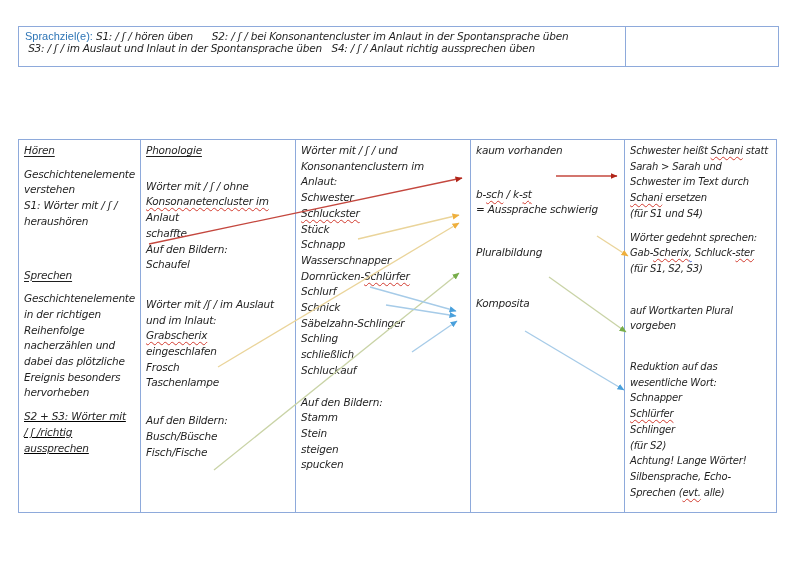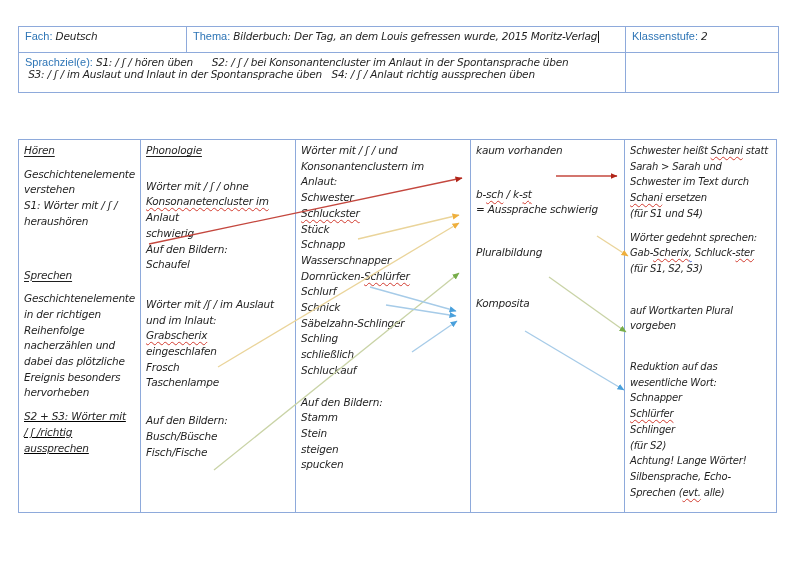--- a/index.html
+++ b/index.html
@@ -43,34 +43,20 @@
 
 <div id="page">
 
   <table id="meta-table">
     <colgroup>
         <col style="width:168px">
         <col style="width:439px">
         <col style="width:153px">
       </colgroup>
     <tbody>
-        <tr style="height:26px">
-      <td>
-        <span class="lbl">Fach:</span>
-        <span class="hw">Deutsch</span>
-      </td>
-      <td>
-        <span class="lbl">Thema:</span>
-        <span class="hw">Bilderbuch: Der Tag, an dem Louis gefressen wurde, 2015 Moritz-Verlag</span><span class="caret"></span>
-      </td>
-      <td>
-        <span class="lbl">Klassenstufe:</span>
-        <span class="hw">2</span>
-      </td>
-    </tr>
     <tr style="height:40px">
       <td colspan="2">
         <div class="pre"><span class="lbl">Sprachziel(e):</span> <span class="hw">S1: / ʃ / hören üben      S2: / ʃ / bei Konsonantencluster im Anlaut in der Spontansprache üben</span></div>
         <div class="pre"><span class="hw"> S3: / ʃ / im Auslaut und Inlaut in der Spontansprache üben   S4: / ʃ / Anlaut richtig aussprechen üben</span></div>
       </td>
       <td></td>
     </tr>
   </tbody>
     </table>
 
@@ -115,21 +101,21 @@
             </div>
           </td>
           <td class="body-cell">
             <div class="para" style="margin-top: 0px;">
               <div class="ln"><span class="u">Phonologie</span></div>
             </div>
             <div class="para" style="margin-top: 20px;">
               <div class="ln"><span>Wörter mit / ʃ / ohne</span></div>
               <div class="ln"><span class="sq">Konsonanetencluster im</span></div>
               <div class="ln"><span>Anlaut</span></div>
-              <div class="ln"><span>schwierig</span></div>
+              <div class="ln"><span>schaffte</span></div>
               <div class="ln"><span>Auf den Bildern:</span></div>
               <div class="ln"><span>Schaufel</span></div>
             </div>
             <div class="para" style="margin-top: 24px;">
               <div class="ln"><span>Wörter mit /ʃ / im Auslaut</span></div>
               <div class="ln"><span>und im Inlaut:</span></div>
               <div class="ln"><span class="sq">Grabscherix</span></div>
               <div class="ln"><span>eingeschlafen</span></div>
               <div class="ln"><span>Frosch</span></div>
               <div class="ln"><span>Taschenlampe</span></div>

